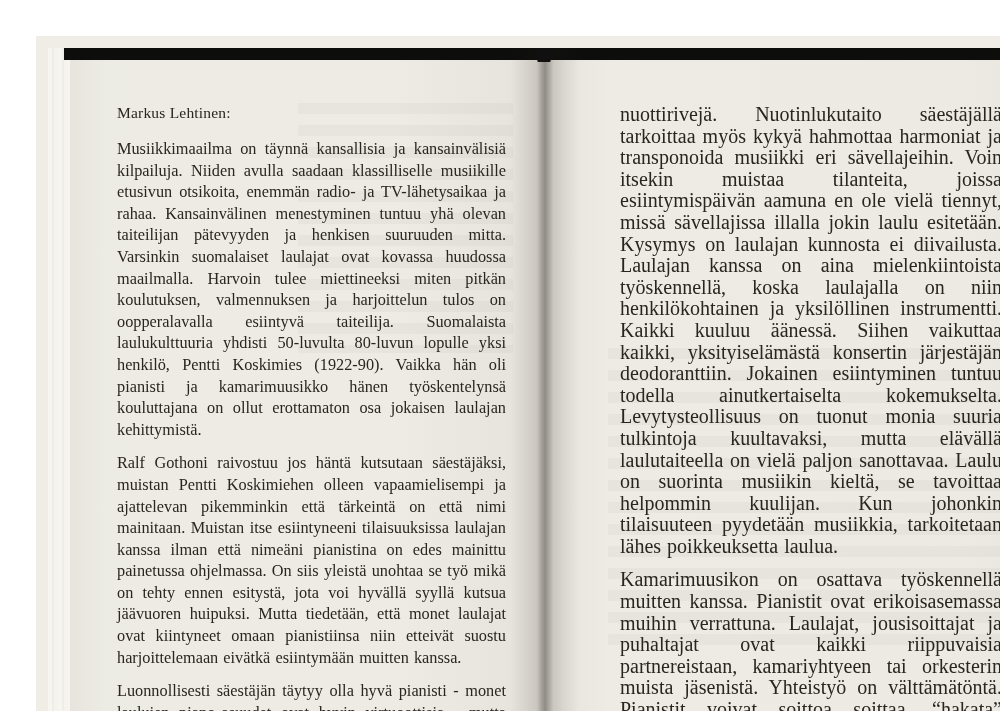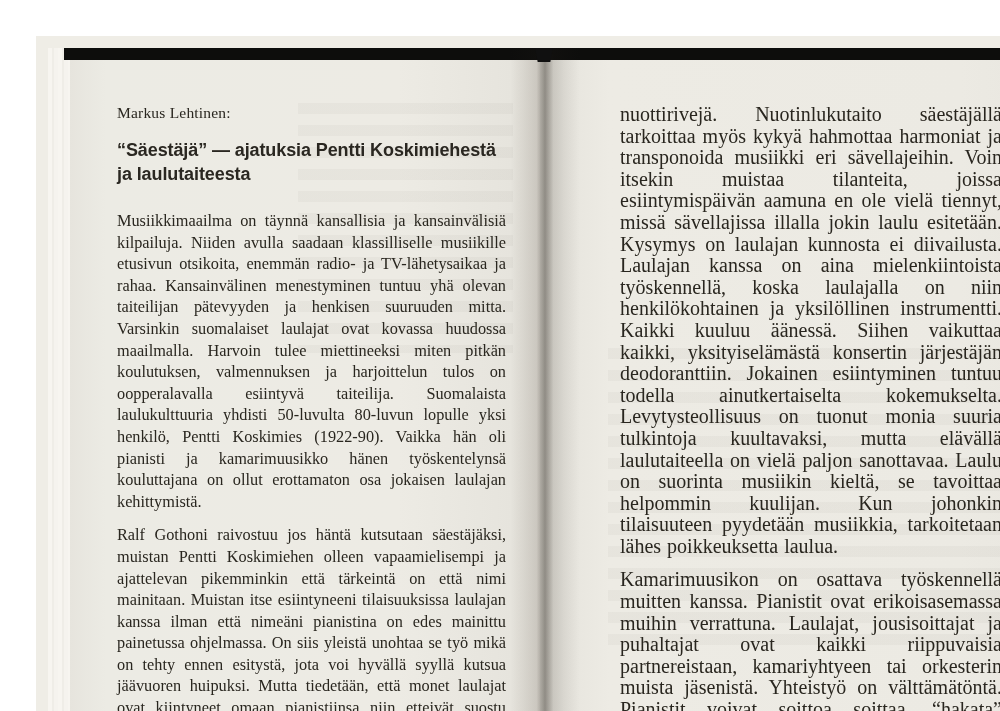--- a/index.html
+++ b/index.html
@@ -120,21 +120,20 @@
   <div class="edge-left"></div>
   <div class="edge-right"></div>
   <div class="bar-top"></div>
   <div class="bar-bottom"></div>
 
   <div class="ghost g1"></div>
   <div class="ghost g2"></div>
 
   <div class="page-text left-text">
     <div class="author">Markus Lehtinen:</div>
-    <div class="title">“Säestäjä” — ajatuksia Pentti Koskimiehestä ja laulutaiteesta</div>
     <p class="body-par">Musiikkimaailma on täynnä kansallisia ja kansainvälisiä kilpailuja. Niiden avulla saadaan klassilliselle musiikille etusivun otsikoita, enemmän radio- ja TV-lähetysaikaa ja rahaa. Kansainvälinen menestyminen tuntuu yhä olevan taiteilijan pätevyyden ja henkisen suuruuden mitta. Varsinkin suomalaiset laulajat ovat kovassa huudossa maailmalla. Harvoin tulee miettineeksi miten pitkän koulutuksen, valmennuksen ja harjoittelun tulos on oopperalavalla esiintyvä taiteilija. Suomalaista laulukulttuuria yhdisti 50-luvulta 80-luvun lopulle yksi henkilö, Pentti Koskimies (1922-90). Vaikka hän oli pianisti ja kamarimuusikko hänen työskentelynsä kouluttajana on ollut erottamaton osa jokaisen laulajan kehittymistä.</p>
     <p class="body-par">Ralf Gothoni raivostuu jos häntä kutsutaan säestäjäksi, muistan Pentti Koskimiehen olleen vapaamielisempi ja ajattelevan pikemminkin että tärkeintä on että nimi mainitaan. Muistan itse esiintyneeni tilaisuuksissa laulajan kanssa ilman että nimeäni pianistina on edes mainittu painetussa ohjelmassa. On siis yleistä unohtaa se työ mikä on tehty ennen esitystä, jota voi hyvällä syyllä kutsua jäävuoren huipuksi. Mutta tiedetään, että monet laulajat ovat kiintyneet omaan pianistiinsa niin etteivät suostu harjoittelemaan eivätkä esiintymään muitten kanssa.</p>
     <p class="body-par">Luonnollisesti säestäjän täytyy olla hyvä pianisti - monet laulujen piano-osuudet ovat hyvin virtuoottisia - mutta paljon muutakin vaaditaan alalle pyrkivältä. On tärkeää että pianistilla on luontainen kyky hengittää laulutaiteilijan kanssa. Hyvä nuotinlukutaito ja uuden oppimisnopeus ovat ammattitaidon avain. Monista rikkinäisistä ja irtolehtisistä kopionuoteista soittaneen Pentti Koskimiehen yksi ajatus oli: “Teippi ja sakset ovat säestäjän tärkeimmät työvälineet”. Kamarimuusikon on pystyttävä pianonuotista seuraamaan kaikkien muittenkin esiintyjien</p>
   </div>
 
   <div class="page-text right-text">
     <p class="body-par">nuottirivejä. Nuotinlukutaito säestäjällä tarkoittaa myös kykyä hahmottaa harmoniat ja transponoida musiikki eri sävellajeihin. Voin itsekin muistaa tilanteita, joissa esiintymispäivän aamuna en ole vielä tiennyt, missä sävellajissa illalla jokin laulu esitetään. Kysymys on laulajan kunnosta ei diivailusta. Laulajan kanssa on aina mielenkiintoista työskennellä, koska laulajalla on niin henkilökohtainen ja yksilöllinen instrumentti. Kaikki kuuluu äänessä. Siihen vaikuttaa kaikki, yksityiselämästä konsertin järjestäjän deodoranttiin. Jokainen esiintyminen tuntuu todella ainutkertaiselta kokemukselta. Levytysteollisuus on tuonut monia suuria tulkintoja kuultavaksi, mutta elävällä laulutaiteella on vielä paljon sanottavaa. Laulu on suorinta musiikin kieltä, se tavoittaa helpommin kuulijan. Kun johonkin tilaisuuteen pyydetään musiikkia, tarkoitetaan lähes poikkeuksetta laulua.</p>
     <p class="body-par">Kamarimuusikon on osattava työskennellä muitten kanssa. Pianistit ovat erikoisasemassa muihin verrattuna. Laulajat, jousisoittajat ja puhaltajat ovat kaikki riippuvaisia partnereistaan, kamariyhtyeen tai orkesterin muista jäsenistä. Yhteistyö on välttämätöntä. Pianistit voivat soittoa soittaa, “hakata” soitintaan yksin koko opiskeluajan, ehkä voivat luoda uraakin yksin. Pentti Koskimies: “Yhdessä työskenteleminen on muusikon normaalitila, minulle yhteissoitto on mielekkään musisoinnin muoto.”</p>
     <p class="body-par">Säestäjän pitää ymmärtää tilanne ja aistia, miten kunkin laulajan kanssa työskennellä. “Henkilökemia toimii” on muotisanonta ja on totta ettei yhteistyö kaikkien kanssa voi sujua yhtä kitkattomasti. Mitään yksiselitteistä työskentelymallia ei ole: jonkun kanssa vain musisoidaan ilman selittelyjä, yksi haluaa tekstin analysointia yhdessä, toinen värien etsimistä musiikista, joku kupin teetä, ja lopputulos voi kaikissa tapauksissa olla yhtä vakuuttava. Sitten esiintyminen on aivan uusi tilanne, ei tiedä</p>
   </div>

